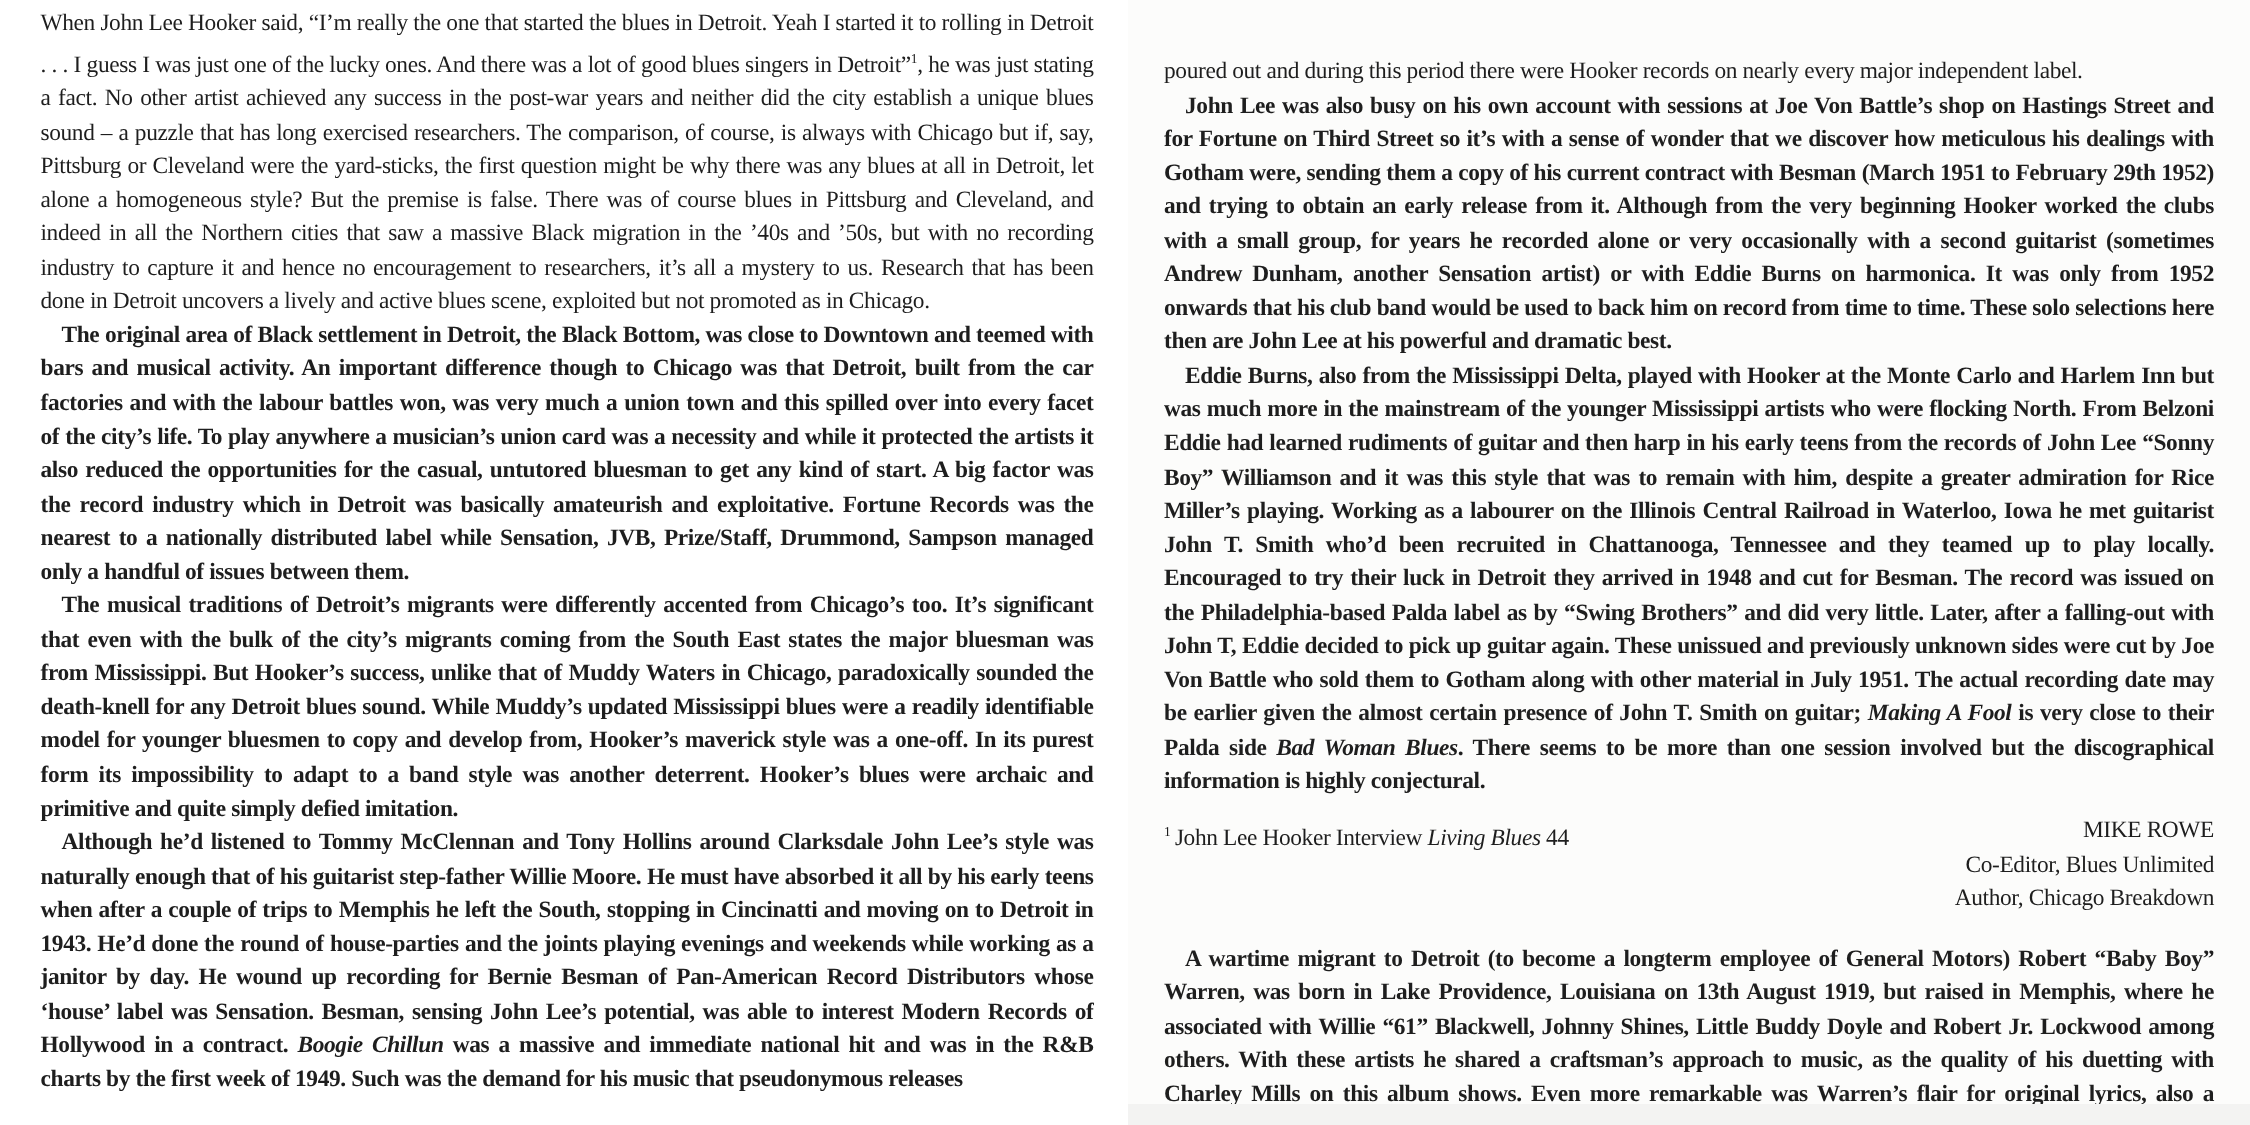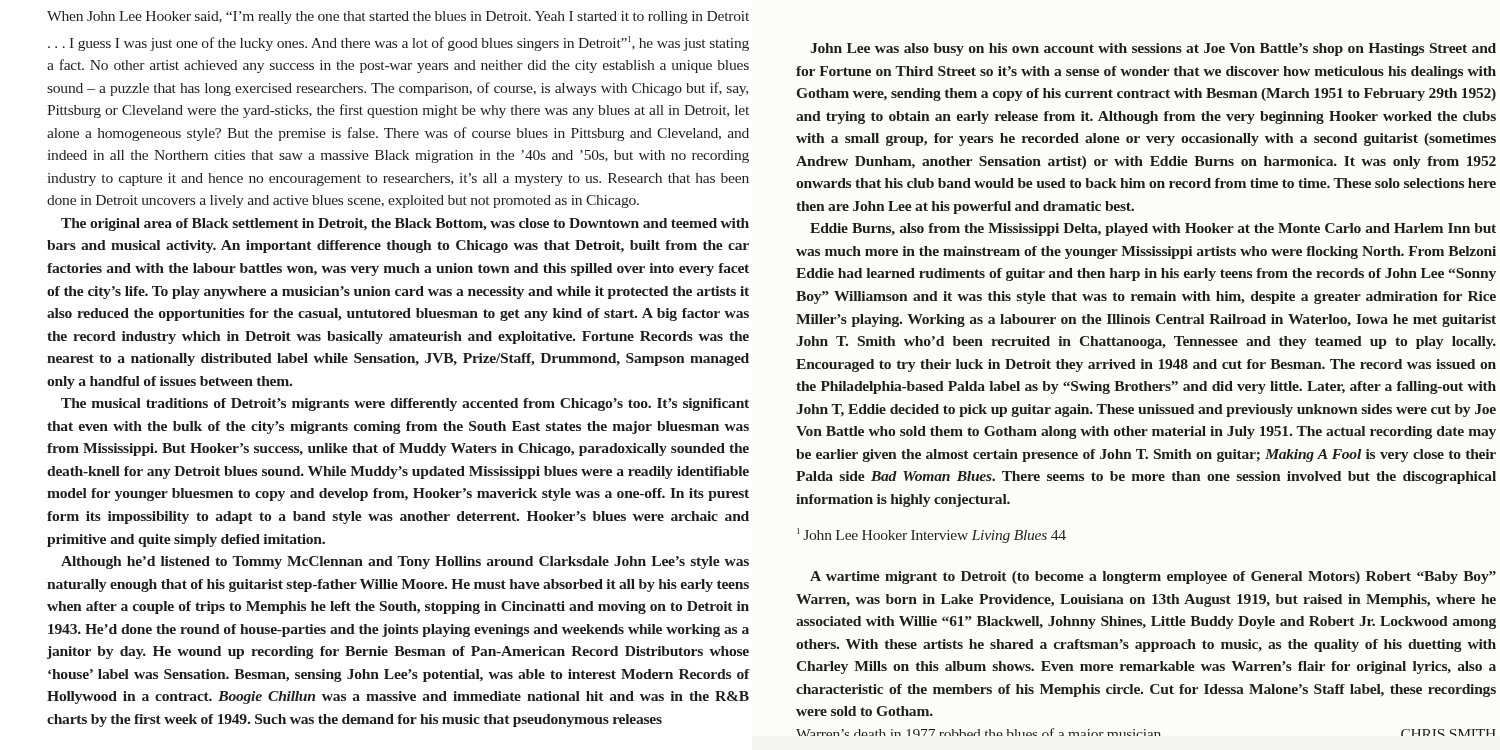--- a/index.html
+++ b/index.html
@@ -20,21 +20,20 @@
       position: absolute; left: 0; right: 0; bottom: 0; height: 14px;
       background: #f3f3f2;
     }
     .col {
       position: absolute;
       font-size: 15.6px;
       line-height: 22.55px;
       text-align: justify;
       letter-spacing: -0.25px;
       word-spacing: 0px;
-      margin-left: 20px;
     }
     #page-left .col { left: 27px; top: 5px; width: 702px; }
     #page-right .col { left: 24px; top: 37px; width: 700px; }
     p { margin: 0; text-indent: 0; }
     p.indent { text-indent: 14px; font-weight: bold; }
     p.first-left { margin-top: 0; }
     .footnote-block {
       display: flex; justify-content: space-between; align-items: flex-start;
       margin-top: 10px;
     }
@@ -54,25 +53,31 @@
   <div class="col">
     <p class="first-left"><span>When John Lee Hooker said, “I’m really the one that started the blues in Detroit. Yeah I started it to rolling in Detroit . . . I guess I was just one of the lucky ones. And there was a lot of good blues singers in Detroit”</span><sup class="fn">1</sup><span>, he was just stating a fact. No other artist achieved any success in the post-war years and neither did the city establish a unique blues sound – a puzzle that has long exercised researchers. The comparison, of course, is always with Chicago but if, say, Pittsburg or Cleveland were the yard-sticks, the first question might be why there was any blues at all in Detroit, let alone a homogeneous style? But the premise is false. There was of course blues in Pittsburg and Cleveland, and indeed in all the Northern cities that saw a massive Black migration in the ’40s and ’50s, but with no recording industry to capture it and hence no encouragement to researchers, it’s all a mystery to us. Research that has been done in Detroit uncovers a lively and active blues scene, exploited but not promoted as in Chicago.</span></p>
     <p class="indent">The original area of Black settlement in Detroit, the Black Bottom, was close to Downtown and teemed with bars and musical activity. An important difference though to Chicago was that Detroit, built from the car factories and with the labour battles won, was very much a union town and this spilled over into every facet of the city’s life. To play anywhere a musician’s union card was a necessity and while it protected the artists it also reduced the opportunities for the casual, untutored bluesman to get any kind of start. A big factor was the record industry which in Detroit was basically amateurish and exploitative. Fortune Records was the nearest to a nationally distributed label while Sensation, JVB, Prize/Staff, Drummond, Sampson managed only a handful of issues between them.</p>
     <p class="indent">The musical traditions of Detroit’s migrants were differently accented from Chicago’s too. It’s significant that even with the bulk of the city’s migrants coming from the South East states the major bluesman was from Mississippi. But Hooker’s success, unlike that of Muddy Waters in Chicago, paradoxically sounded the death-knell for any Detroit blues sound. While Muddy’s updated Mississippi blues were a readily identifiable model for younger bluesmen to copy and develop from, Hooker’s maverick style was a one-off. In its purest form its impossibility to adapt to a band style was another deterrent. Hooker’s blues were archaic and primitive and quite simply defied imitation.</p>
     <p class="indent"><span>Although he’d listened to Tommy McClennan and Tony Hollins around Clarksdale John Lee’s style was naturally enough that of his guitarist step-father Willie Moore. He must have absorbed it all by his early teens when after a couple of trips to Memphis he left the South, stopping in Cincinatti and moving on to Detroit in 1943. He’d done the round of house-parties and the joints playing evenings and weekends while working as a janitor by day. He wound up recording for Bernie Besman of Pan-American Record Distributors whose ‘house’ label was Sensation. Besman, sensing John Lee’s potential, was able to interest Modern Records of Hollywood in a contract. </span><em>Boogie Chillun</em><span> was a massive and immediate national hit and was in the R&amp;B charts by the first week of 1949. Such was the demand for his music that pseudonymous releases</span></p>
   </div>
 </div>
 
 <div class="page" id="page-right">
   <div class="col">
+    <p>poured out and during this period there were Hooker records on nearly every major independent label.</p>
     <p class="indent">John Lee was also busy on his own account with sessions at Joe Von Battle’s shop on Hastings Street and for Fortune on Third Street so it’s with a sense of wonder that we discover how meticulous his dealings with Gotham were, sending them a copy of his current contract with Besman (March 1951 to February 29th 1952) and trying to obtain an early release from it. Although from the very beginning Hooker worked the clubs with a small group, for years he recorded alone or very occasionally with a second guitarist (sometimes Andrew Dunham, another Sensation artist) or with Eddie Burns on harmonica. It was only from 1952 onwards that his club band would be used to back him on record from time to time. These solo selections here then are John Lee at his powerful and dramatic best.</p>
     <p class="indent"><span>Eddie Burns, also from the Mississippi Delta, played with Hooker at the Monte Carlo and Harlem Inn but was much more in the mainstream of the younger Mississippi artists who were flocking North. From Belzoni Eddie had learned rudiments of guitar and then harp in his early teens from the records of John Lee “Sonny Boy” Williamson and it was this style that was to remain with him, despite a greater admiration for Rice Miller’s playing. Working as a labourer on the Illinois Central Railroad in Waterloo, Iowa he met guitarist John T. Smith who’d been recruited in Chattanooga, Tennessee and they teamed up to play locally. Encouraged to try their luck in Detroit they arrived in 1948 and cut for Besman. The record was issued on the Philadelphia-based Palda label as by “Swing Brothers” and did very little. Later, after a falling-out with John T, Eddie decided to pick up guitar again. These unissued and previously unknown sides were cut by Joe Von Battle who sold them to Gotham along with other material in July 1951. The actual recording date may be earlier given the almost certain presence of John T. Smith on guitar; </span><em>Making A Fool</em><span> is very close to their Palda side </span><em>Bad Woman Blues</em><span>. There seems to be more than one session involved but the discographical information is highly conjectural.</span></p>
 
     <div class="footnote-block">
       <div class="footnote"><sup>1</sup><span>John Lee Hooker Interview </span><em>Living Blues</em><span> 44</span></div>
+      <div class="credit">
+        <div>MIKE ROWE</div>
+        <div>Co-Editor, Blues Unlimited</div>
+        <div>Author, Chicago Breakdown</div>
+      </div>
     </div>
 
     <div class="warren">
       <p class="indent">A wartime migrant to Detroit (to become a longterm employee of General Motors) Robert “Baby Boy” Warren, was born in Lake Providence, Louisiana on 13th August 1919, but raised in Memphis, where he associated with Willie “61” Blackwell, Johnny Shines, Little Buddy Doyle and Robert Jr. Lockwood among others. With these artists he shared a craftsman’s approach to music, as the quality of his duetting with Charley Mills on this album shows. Even more remarkable was Warren’s flair for original lyrics, also a characteristic of the members of his Memphis circle. Cut for Idessa Malone’s Staff label, these recordings were sold to Gotham.</p>
       <div class="sign-row">
         <span>Warren’s death in 1977 robbed the blues of a major musician.</span>
         <span>CHRIS SMITH</span>
       </div>
     </div>
   </div>

